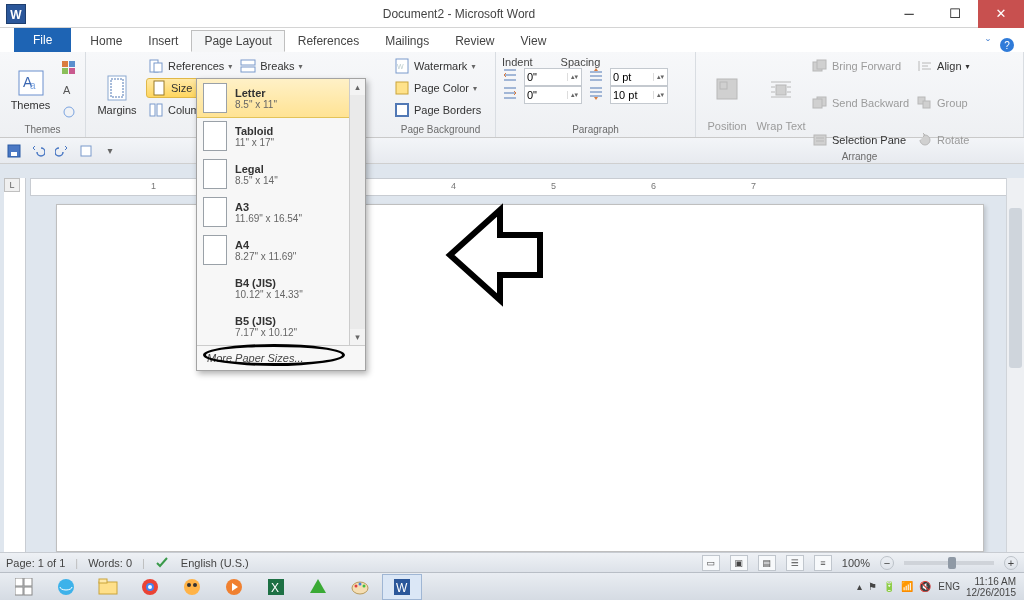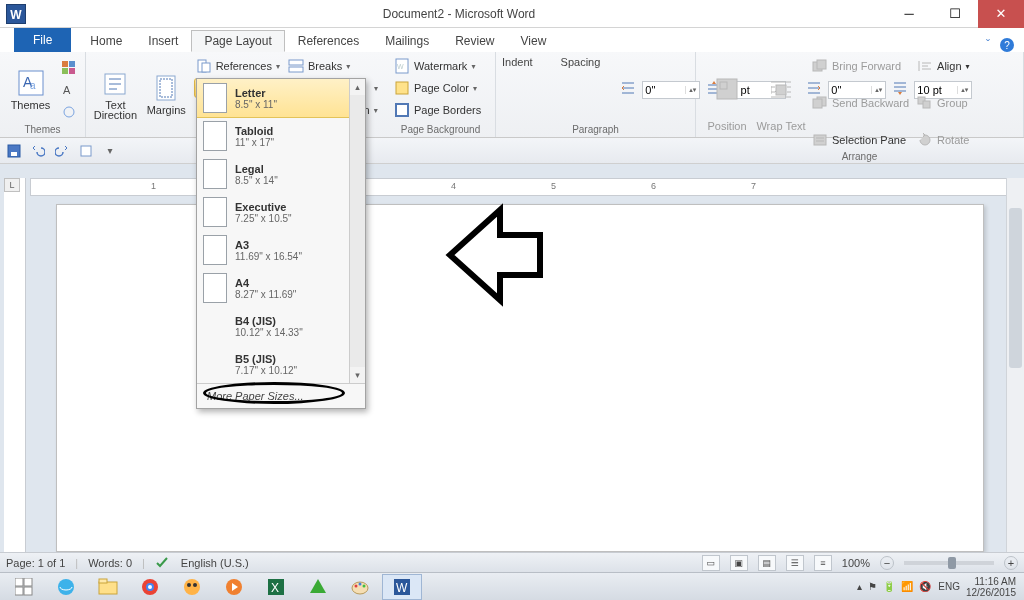--- a/index.html
+++ b/index.html
@@ -155,29 +155,20 @@
           </div>
       </div>
     </div>
     <div class="group-label">Themes</div>
   </div>
 
   <div class="group" style="width:300px;border-right:none">
     <div class="group-body">
       <div class="vbtn">
         <div class="ic">
-            <svg width="26" height="26">
-              <rect x="3" y="3" width="20" height="20" fill="#fff" stroke="#8aa7cf"></rect>
-              <path d="M7 8h12M7 13h12M7 18h8" stroke="#5178b5"></path>
-            </svg>
-          </div>
-        <span style="text-align:center;line-height:10px">Text Direction</span>
-      </div>
-      <div class="vbtn">
-        <div class="ic">
             <svg width="24" height="28">
               <rect x="3" y="2" width="18" height="24" fill="#fff" stroke="#8aa7cf"></rect>
               <rect x="6" y="5" width="12" height="18" fill="none" stroke="#5178b5" stroke-dasharray="2,1"></rect>
             </svg>
           </div>
         <span>Margins</span>
       </div>
       <div class="smallstack">
         <div class="smallrow">
             <div class="ic">
@@ -275,21 +266,21 @@
               </svg>
             </div>
             <span>Page Borders</span>
           </div>
       </div>
     </div>
     <div class="group-label">Page Background</div>
   </div>
 
   <div class="group" style="width:200px">
-    <div class="group-body" style="flex-direction:row;gap:20px">
+    <div class="group-body" style="flex-direction:column;gap:0">
       <div style="display:flex;gap:28px">
         <span class="lbl">Indent</span>
         <span class="lbl">Spacing</span>
       </div>
       <div style="display:flex;gap:6px;align-items:center">
         <div class="ic"><svg width="16" height="14">
               <path d="M2 2h12M2 7h12M2 12h12" stroke="#5178b5"></path>
               <path d="M4 5l-2 2 2 2" stroke="#d97c3f" fill="none"></path>
             </svg></div>
         <div class="spinbox">
@@ -471,27 +462,20 @@
         <div class="meta">
           <div class="nm">Tabloid</div>
           <div class="dm">11" x 17"</div>
         </div>
       </div>
     <div class="size-item">
         <div class="thumb"></div>
         <div class="meta">
           <div class="nm">Legal</div>
           <div class="dm">8.5" x 14"</div>
-        </div>
-      </div>
-    <div class="size-item">
-        <div class="thumb"></div>
-        <div class="meta">
-          <div class="nm">Executive</div>
-          <div class="dm">7.25" x 10.5"</div>
         </div>
       </div>
     <div class="size-item">
         <div class="thumb"></div>
         <div class="meta">
           <div class="nm">A3</div>
           <div class="dm">11.69" x 16.54"</div>
         </div>
       </div>
     <div class="size-item">

